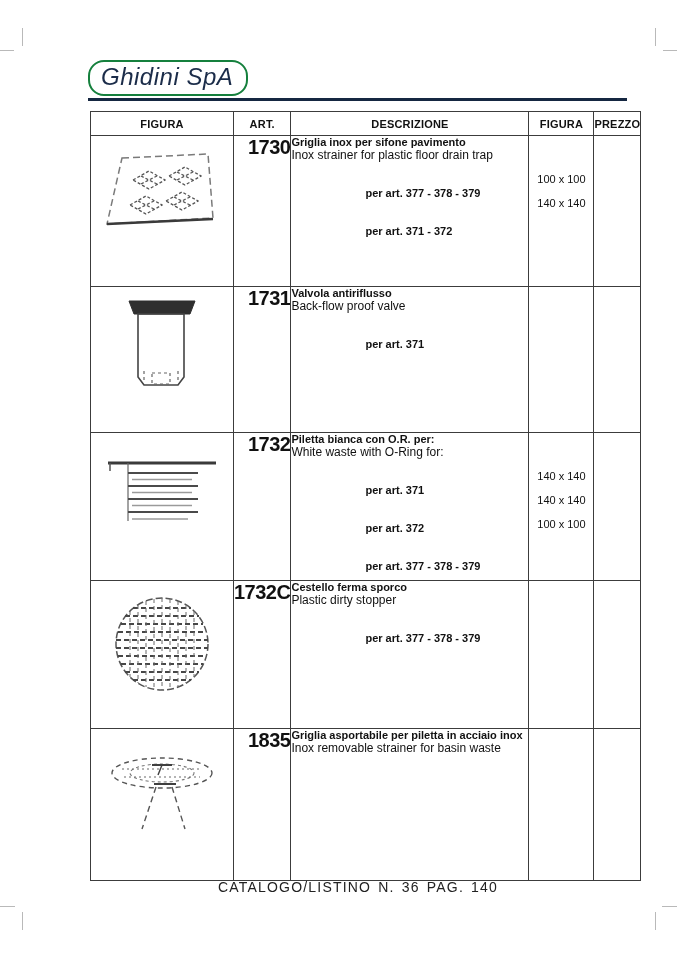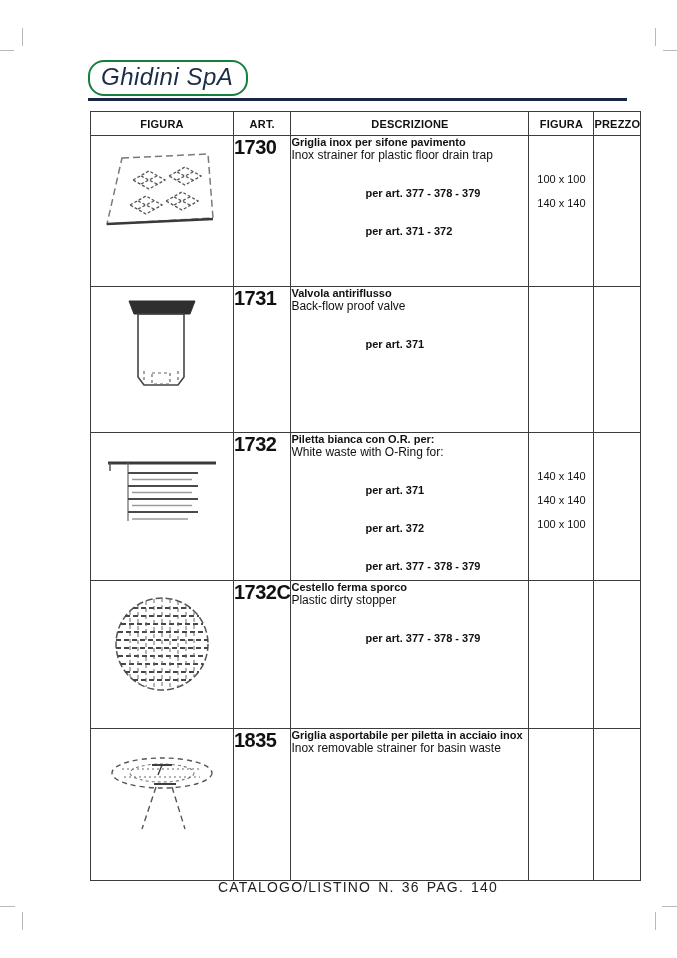--- a/index.html
+++ b/index.html
@@ -24,21 +24,21 @@
   table.cat th,table.cat td{border:1px solid #3c3c3c;padding:0;vertical-align:top;overflow:hidden;}
   table.cat th{
     height:23px;font-size:11px;font-weight:bold;text-align:center;vertical-align:middle;
     letter-spacing:0.2px;color:#111;
   }
   .w-fig{width:143px;}.w-art{width:44px;}.w-desc{width:238px;}.w-mis{width:65px;}.w-prz{width:46px;}
   tr.r0 td{height:150px;} tr.r1 td{height:145px;} tr.r2 td{height:147px;}
   tr.r3 td{height:147px;} tr.r4 td{height:151px;}
   td.c-fig{text-align:center;vertical-align:middle;}
   td.c-fig svg{display:block;margin:0 auto;}
-  td.c-art{text-align:left;vertical-align:middle;}
+  td.c-art{text-align:right;vertical-align:middle;}
   td.c-art span{font-size:20px;font-weight:bold;letter-spacing:-0.5px;white-space:nowrap;}
   td.c-desc{padding:6px 4px 0 8px;}
   .t-it{font-size:11px;line-height:13px;font-weight:bold;}
   .t-en{font-size:12px;line-height:13px;}
   .item{margin-top:24px;padding-left:74px;font-size:11px;line-height:14px;height:14px;font-weight:bold;white-space:nowrap;}
   td.c-mis{padding-top:6px;text-align:center;font-size:11px;font-weight:normal;}
   .spacer{height:26px;}
   .mline{margin-top:10px;line-height:14px;height:14px;}
   .footer{
     position:absolute;left:90px;top:879px;width:536px;text-align:center;

